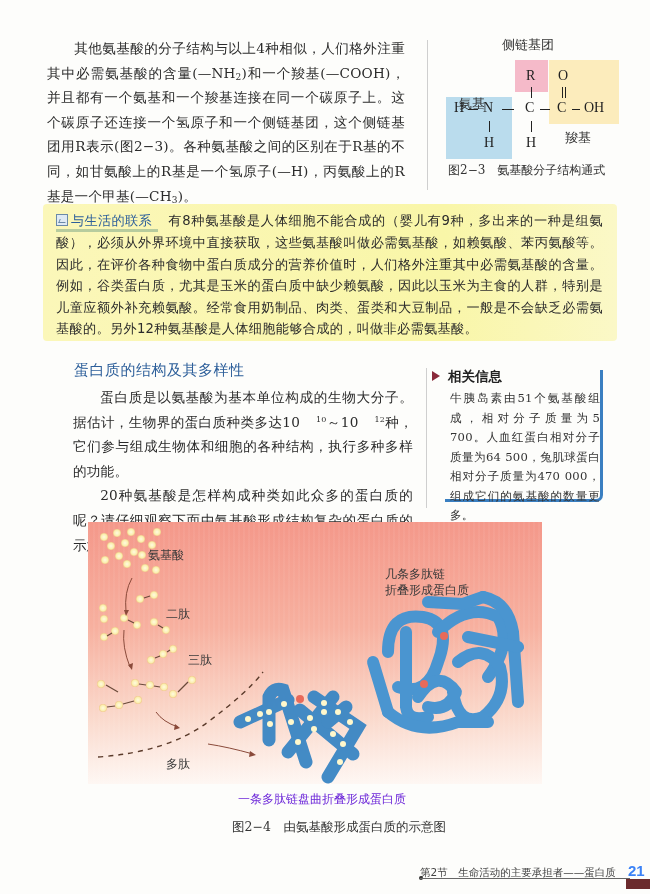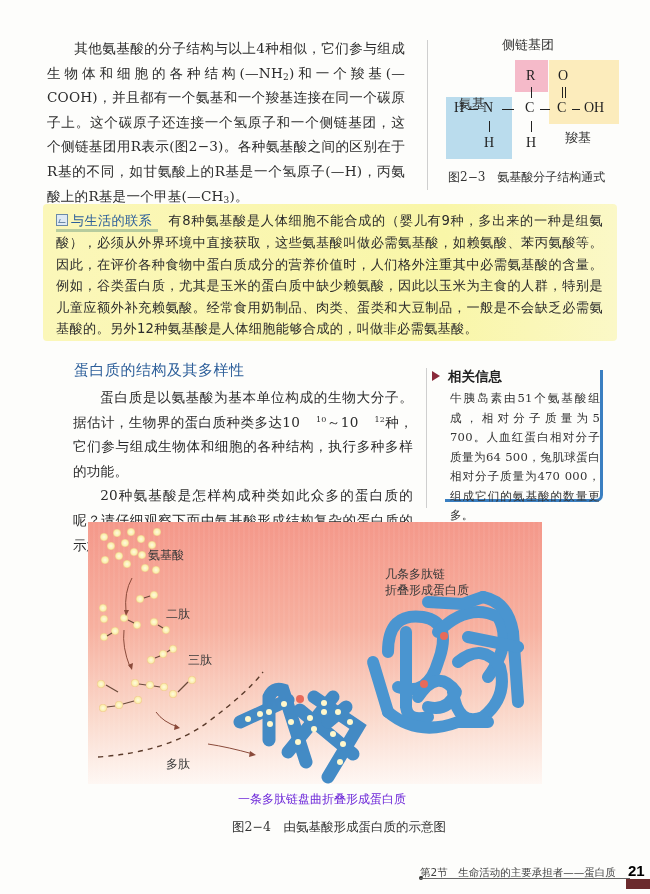--- a/index.html
+++ b/index.html
@@ -16,21 +16,21 @@
   .fig23 { position: absolute; left: 426px; top: 30px; width: 215px; height: 165px; }
   .fig23-rule { position: absolute; left: 427px; top: 40px; width: 1px; height: 150px; background: #cfcfcf; }
   .fig23 .blk { position: absolute; }
   .fig23 .amino-bg { left: 20px; top: 67px; width: 66px; height: 62px; background: #a9d3ea; opacity: .8; }
   .fig23 .r-bg { left: 89px; top: 30px; width: 33px; height: 32px; background: #f2a9bd; opacity: .8; }
   .fig23 .carb-bg { left: 123px; top: 30px; width: 70px; height: 64px; background: #fbe7ad; opacity: .8; }
   .fig23 .lbl { position: absolute; font-size: 13px; color: #333; white-space: nowrap; }
   .fig23 .atom { position: absolute; font-size: 14px; color: #222; font-family: "Liberation Serif", serif; }
   .fig23 .bond-v { position: absolute; width: 1px; height: 11px; background: #222; }
   .fig23 .bond-h { position: absolute; height: 1px; background: #222; }
-  .fig23 .caption { position: absolute; left: 22px; top: 139px; font-size: 12px; color: #333; white-space: nowrap; }
+  .fig23 .caption { position: absolute; left: 22px; top: 132px; font-size: 12px; color: #333; white-space: nowrap; }
 
   
   .life-box { position: absolute; left: 43px; top: 204px; width: 574px; height: 137px;
     background: linear-gradient(90deg, #fbf7b9 0%, #f9f6a8 70%, #fbf8c7 100%); border-radius: 4px; }
   .life-text { position: absolute; left: 56px; top: 210px; width: 547px; font-size: 13.2px; line-height: 21.5px; color: #2b2b2b;
     font-family: "DejaVu Sans", "Liberation Sans", sans-serif; text-align: justify; letter-spacing: .3px; }
   .life-tag { display: inline-block; color: #2d5f9a; font-family: "DejaVu Sans", sans-serif; font-weight: normal;
     border-bottom: 3px solid #b7cc9e; padding-right: 6px; margin-right: 10px; line-height: 17px; }
   .life-icon { display: inline-block; width: 12px; height: 12px; border: 1px solid #6b8aa8; background: #dfeaf4; margin-right: 3px;
     vertical-align: -1px; position: relative; }
@@ -60,29 +60,29 @@
   .fig24 svg { position: absolute; left: 0; top: 0; }
   .fig24 .flab { position: absolute; font-size: 12px; color: #3a3a3a; white-space: nowrap; }
   .fig24-cap1 { position: absolute; left: 238px; top: 791px; font-size: 12px; color: #6d28d9; white-space: nowrap; }
   .fig24-cap2 { position: absolute; left: 232px; top: 819px; font-size: 12.5px; color: #333; white-space: nowrap; word-spacing: 4px; text-align: right; }
 
   
   .footer { position: absolute; left: 420px; top: 866px; font-size: 10.5px; color: #444; white-space: nowrap;
     font-family: "DejaVu Sans", sans-serif; }
   .footer-line { position: absolute; left: 420px; top: 878px; width: 210px; height: 1px; background: #666; }
   .footer-dot { position: absolute; left: 419px; top: 876px; width: 4px; height: 4px; border-radius: 50%; background: #333; }
-  .page-num { position: absolute; left: 628px; top: 862px; font-size: 15px; font-weight: bold; color: #000000;
+  .page-num { position: absolute; left: 628px; top: 862px; font-size: 15px; font-weight: bold; color: #3b82f6;
     font-family: "Liberation Sans", sans-serif; }
   .page-tab { position: absolute; left: 626px; top: 879px; width: 24px; height: 10px; background: #6b2a2c; }
 </style>
 </head>
 <body>
 
 <div class="para intro">
-  <p><span>其他氨基酸的分子结构与以上4种相似，它们参与组成生物体和细胞的各种结构(—NH</span><sub>2</sub><span>)和一个羧基(—COOH)，并且都有一个氨基和一个羧基连接在同一个碳原子上。这个碳原子还连接一个氢原子和一个侧链基团，这个侧链基团用R表示(图2−3)。各种氨基酸之间的区别在于R基的不同，如甘氨酸上的R基是一个氢原子(—H)，丙氨酸上的R基是一个甲基(—CH</span><sub>3</sub><span>)。</span></p>
+  <p><span>其他氨基酸的分子结构与以上4种相似，人们格外注重其中必需氨基酸的含量(—NH</span><sub>2</sub><span>)和一个羧基(—COOH)，并且都有一个氨基和一个羧基连接在同一个碳原子上。这个碳原子还连接一个氢原子和一个侧链基团，这个侧链基团用R表示(图2−3)。各种氨基酸之间的区别在于R基的不同，如甘氨酸上的R基是一个氢原子(—H)，丙氨酸上的R基是一个甲基(—CH</span><sub>3</sub><span>)。</span></p>
 </div>
 
 <div class="fig23-rule"></div>
 <div class="fig23">
   <div class="lbl" style="left:76px;top:6px;">侧链基团</div>
   <div class="blk amino-bg"></div>
   <div class="blk r-bg"></div>
   <div class="blk carb-bg"></div>
   <div class="lbl" style="left:33px;top:51px;margin-top:14px;">氨基</div>
   <div class="lbl" style="left:139px;top:99px;">羧基</div>

